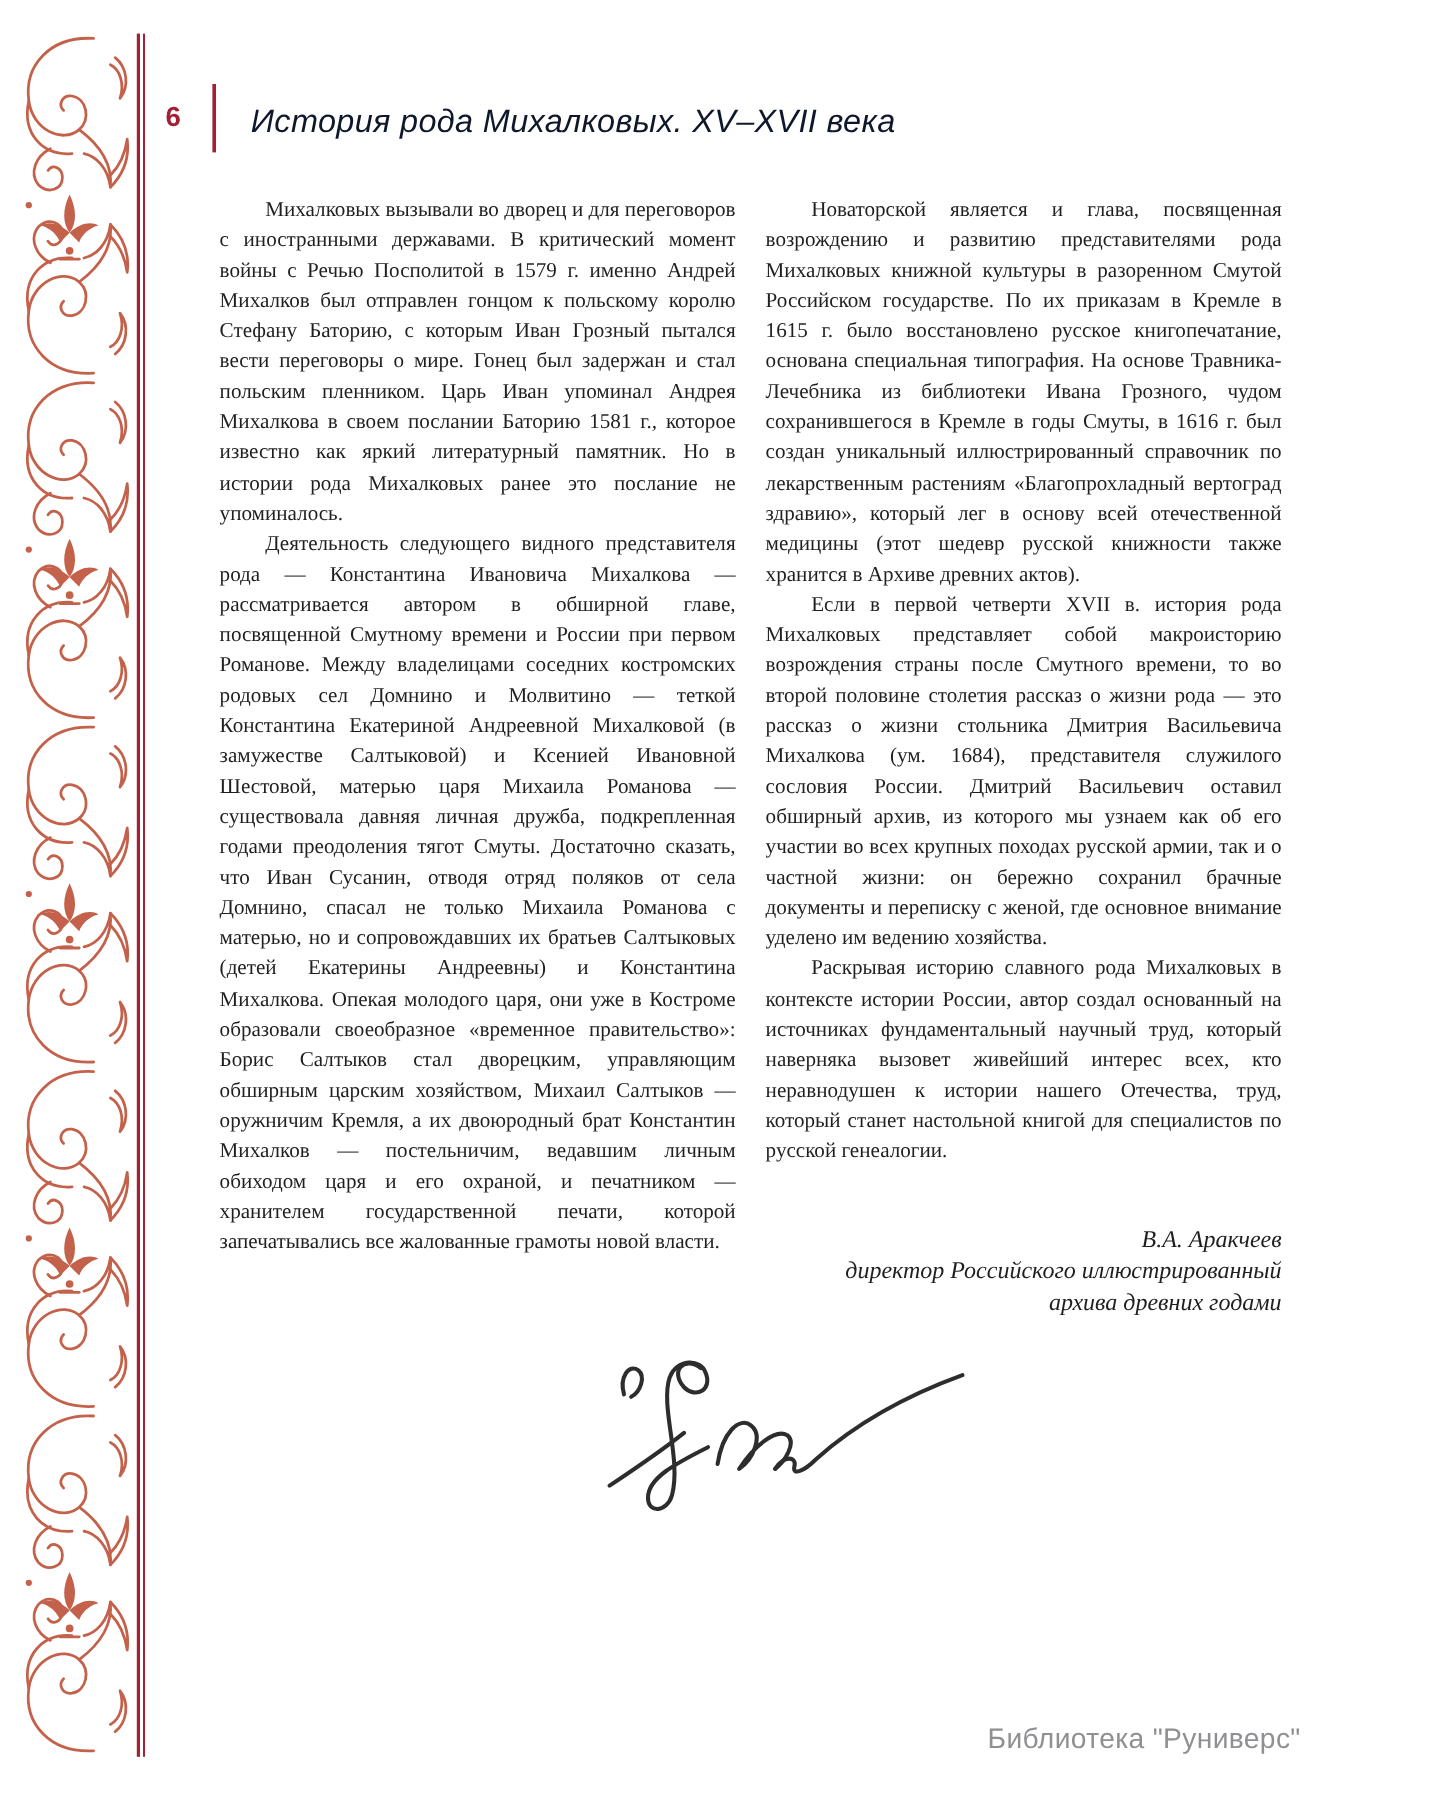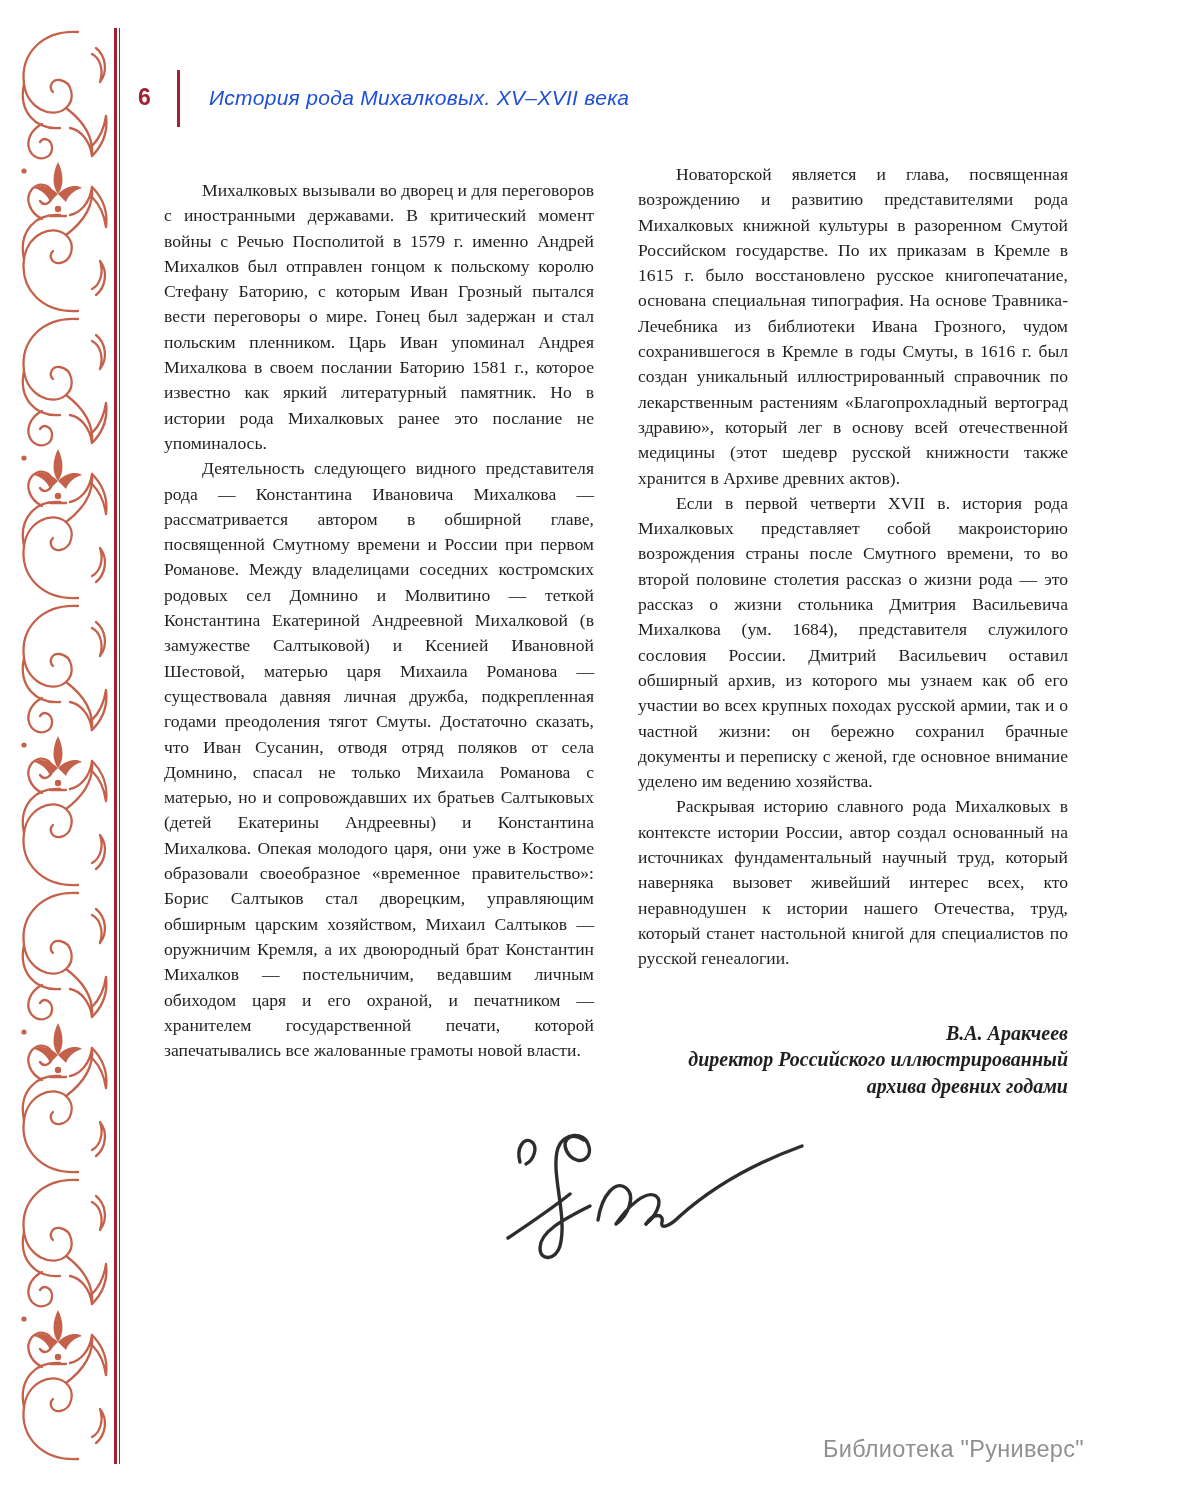--- a/index.html
+++ b/index.html
@@ -51,48 +51,48 @@
     width: 2.5px;
     height: 57px;
     background: #a32035;
   }
   .page-title {
     position: absolute;
     left: 209px;
     top: 86px;
     font-family: "Liberation Sans", sans-serif;
     font-style: italic;
-    font-size: 21px;
+    font-size: 27px;
     letter-spacing: 0.3px;
-    color: #1d4ed8;
+    color: #0f172a;
   }
 
   
   .col {
     position: absolute;
     top: 162px;
     width: 430px;
     font-size: 17.6px;
     line-height: 25.3px;
     text-align: justify;
   }
-  .col-left  { left: 164px; margin-top: 16px; }
+  .col-left  { left: 183px; }
   .col-right { left: 638px; }
   .col p { margin: 0; text-indent: 38px; }
 
   
   .sig-block {
     margin-top: 48px;
     text-align: right;
     font-style: italic;
     font-size: 20px;
     line-height: 26.5px;
     text-indent: 0;
   }
-  .sig-block div { text-indent: 0; font-weight: bold; }
+  .sig-block div { text-indent: 0; }
 
   .signature-svg {
     position: absolute;
     left: 498px;
     top: 1128px;
   }
 
   
   .footer {
     position: absolute;

